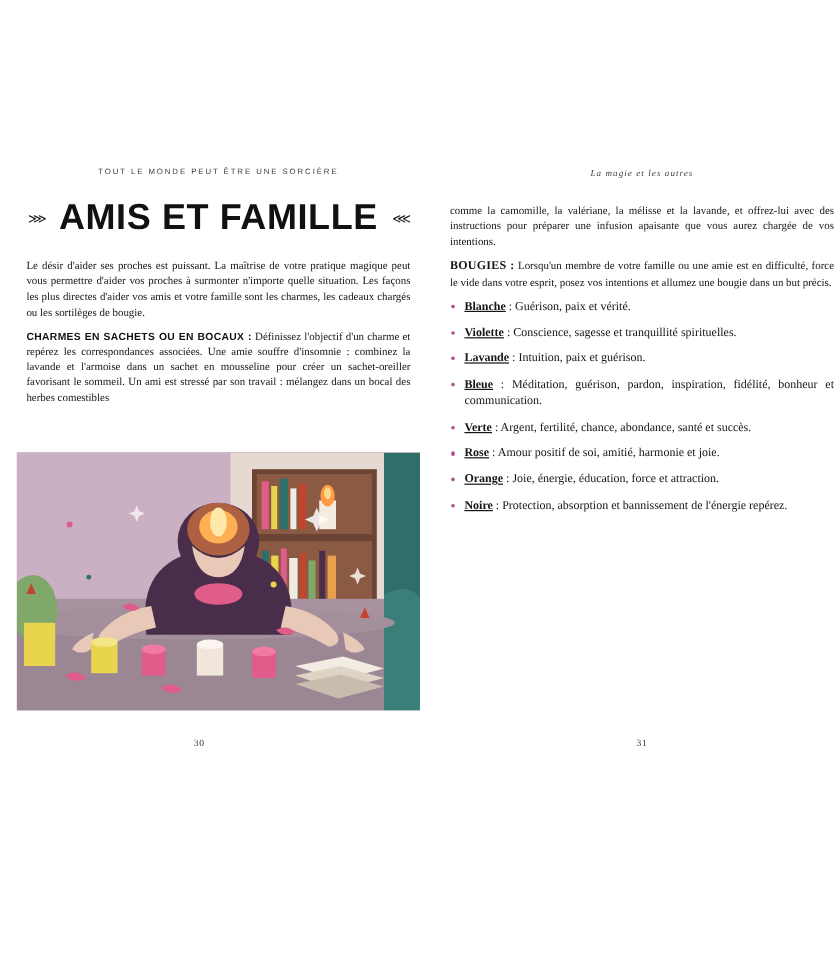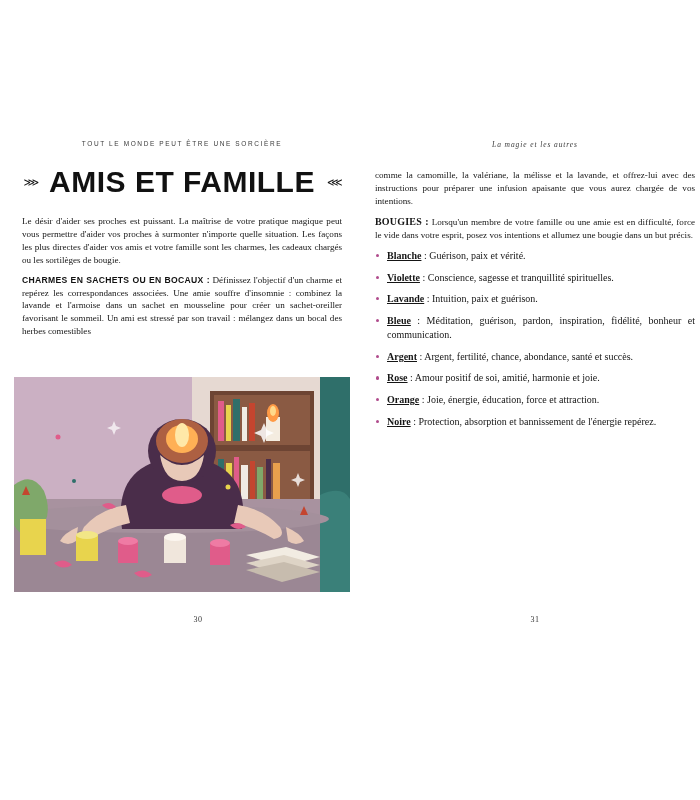--- a/index.html
+++ b/index.html
@@ -134,21 +134,21 @@
   .folio {
     position: absolute;
     font-family: "Liberation Serif", serif;
     font-size: 8px;
     color: #333;
     letter-spacing: 0.5px;
     top: 615px;
     width: 320px;
     text-align: center;
   }
-  .folio-left  { left: 38px; }
+  .folio-left  { left: 6px; }
   .folio-right { left: 375px; }
 
   
   .illo {
     position: absolute;
     left: 14px;
     top: 377px;
     width: 336px;
     height: 215px;
     overflow: hidden;
@@ -290,21 +290,21 @@
       <li>
         <b>Violette</b><span> : Conscience, sagesse et tranquillité spirituelles.</span>
       </li>
       <li>
         <b>Lavande</b><span> : Intuition, paix et guérison.</span>
       </li>
       <li>
         <b>Bleue</b><span> : Méditation, guérison, pardon, inspiration, fidélité, bonheur et communication.</span>
       </li>
       <li>
-        <b>Argent</b><span> : Argent, fertilité, chance, abondance, santé et succès.</span>
+        <b>Verte</b><span> : Argent, fertilité, chance, abondance, santé et succès.</span>
       </li>
       <li>
         <b>Rose</b><span> : Amour positif de soi, amitié, harmonie et joie.</span>
       </li>
       <li>
         <b>Orange</b><span> : Joie, énergie, éducation, force et attraction.</span>
       </li>
       <li>
         <b>Noire</b><span> : Protection, absorption et bannissement de l'énergie repérez.</span>
       </li>

